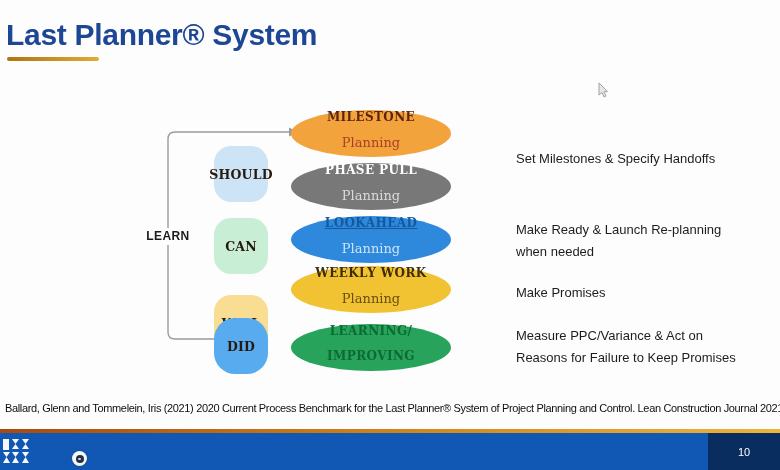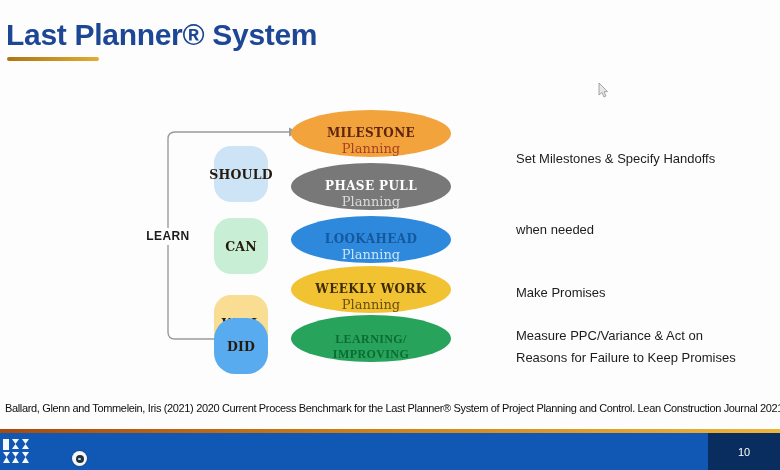--- a/index.html
+++ b/index.html
@@ -23,26 +23,26 @@
          display:flex; align-items:center; justify-content:center;
          font-family:"DejaVu Serif", serif; font-weight:bold; font-size:12.5px;
          color:#27190c; letter-spacing:0.2px; }
   .tag-0 { top:146px; }
   .tag-1 { top:218px; }
   .tag-2 { top:268px;margin-top:27px; }
   .tag-3 { top:318px; border-radius:21px; }
 
   
   .ellipse { position:absolute; left:291px; width:160px; height:47px; border-radius:50%;
-             display:flex; flex-direction:column; align-items:center; justify-content:flex-end;
-             font-family:"DejaVu Serif", serif; line-height:1.25; }
+             display:flex; flex-direction:column; align-items:center; justify-content:flex-start;
+             font-family:"DejaVu Serif", serif; line-height:1.25;gap:10px; }
   .ellipse .l1 { font-weight:bold; font-size:12px; letter-spacing:0.4px; }
   .ellipse .l2 { font-size:13px; }
   .el-0 { top:110px; } .el-1 { top:163px; } .el-2 { top:216px; }
-  .el-3 { top:266px; } .el-4 { top:315px;font-family:Liberation Serif, serif; }
+  .el-3 { top:266px; } .el-4 { top:324px; }
 
   
   .desc { position:absolute; left:473px; font-size:13px; color:#1d1d1f; line-height:22px; }
   .desc span { display:block;margin-left:43px; }
   .desc-0 { top:148px; } .desc-1 { top:219px; } .desc-2 { top:282px; } .desc-3 { top:325px; }
 
   
   .citation { position:absolute; left:5px; top:402px; width:775px; overflow:hidden;
               white-space:nowrap; font-size:11px; letter-spacing:-0.35px; color:#0f0f10; }
 
@@ -84,36 +84,37 @@
 
   <div class="ellipse el-0" style="background-color: rgb(242, 163, 60);">
     <span class="l1" style="color: rgb(94, 36, 16);">MILESTONE</span>
     <span class="l2" style="color: rgb(168, 64, 42);">Planning</span>
   </div>
   <div class="ellipse el-1" style="background-color: rgb(120, 120, 120);">
     <span class="l1" style="color: rgb(255, 255, 255);">PHASE PULL</span>
     <span class="l2" style="color: rgb(218, 218, 218);">Planning</span>
   </div>
   <div class="ellipse el-2" style="background-color: rgb(46, 137, 220);">
-    <span class="l1" style="color: rgb(20, 88, 158);">LOOKAHEAD</span>
+    <span class="l1" style="color: rgb(20, 88, 158); text-decoration: underline;">LOOKAHEAD</span>
     <span class="l2" style="color: rgb(201, 228, 248);">Planning</span>
   </div>
   <div class="ellipse el-3" style="background-color: rgb(241, 194, 50);">
     <span class="l1" style="color: rgb(62, 43, 6);">WEEKLY WORK</span>
     <span class="l2" style="color: rgb(106, 78, 18);">Planning</span>
   </div>
   <div class="ellipse el-4" style="background-color: rgb(39, 163, 91);">
     <span class="l1" style="color: rgb(12, 106, 51);">LEARNING/</span>
     <span class="l1" style="color: rgb(12, 106, 51);">IMPROVING</span>
   </div>
 
   <div class="desc desc-0">
     <span>Set Milestones &amp; Specify Handoffs</span>
   </div>
   <div class="desc desc-1">
+    <span>Make Ready &amp; Launch Re-planning</span>
     <span>when needed</span>
   </div>
   <div class="desc desc-2">
     <span>Make Promises</span>
   </div>
   <div class="desc desc-3">
     <span>Measure PPC/Variance &amp; Act on</span>
     <span>Reasons for Failure to Keep Promises</span>
   </div>
 

